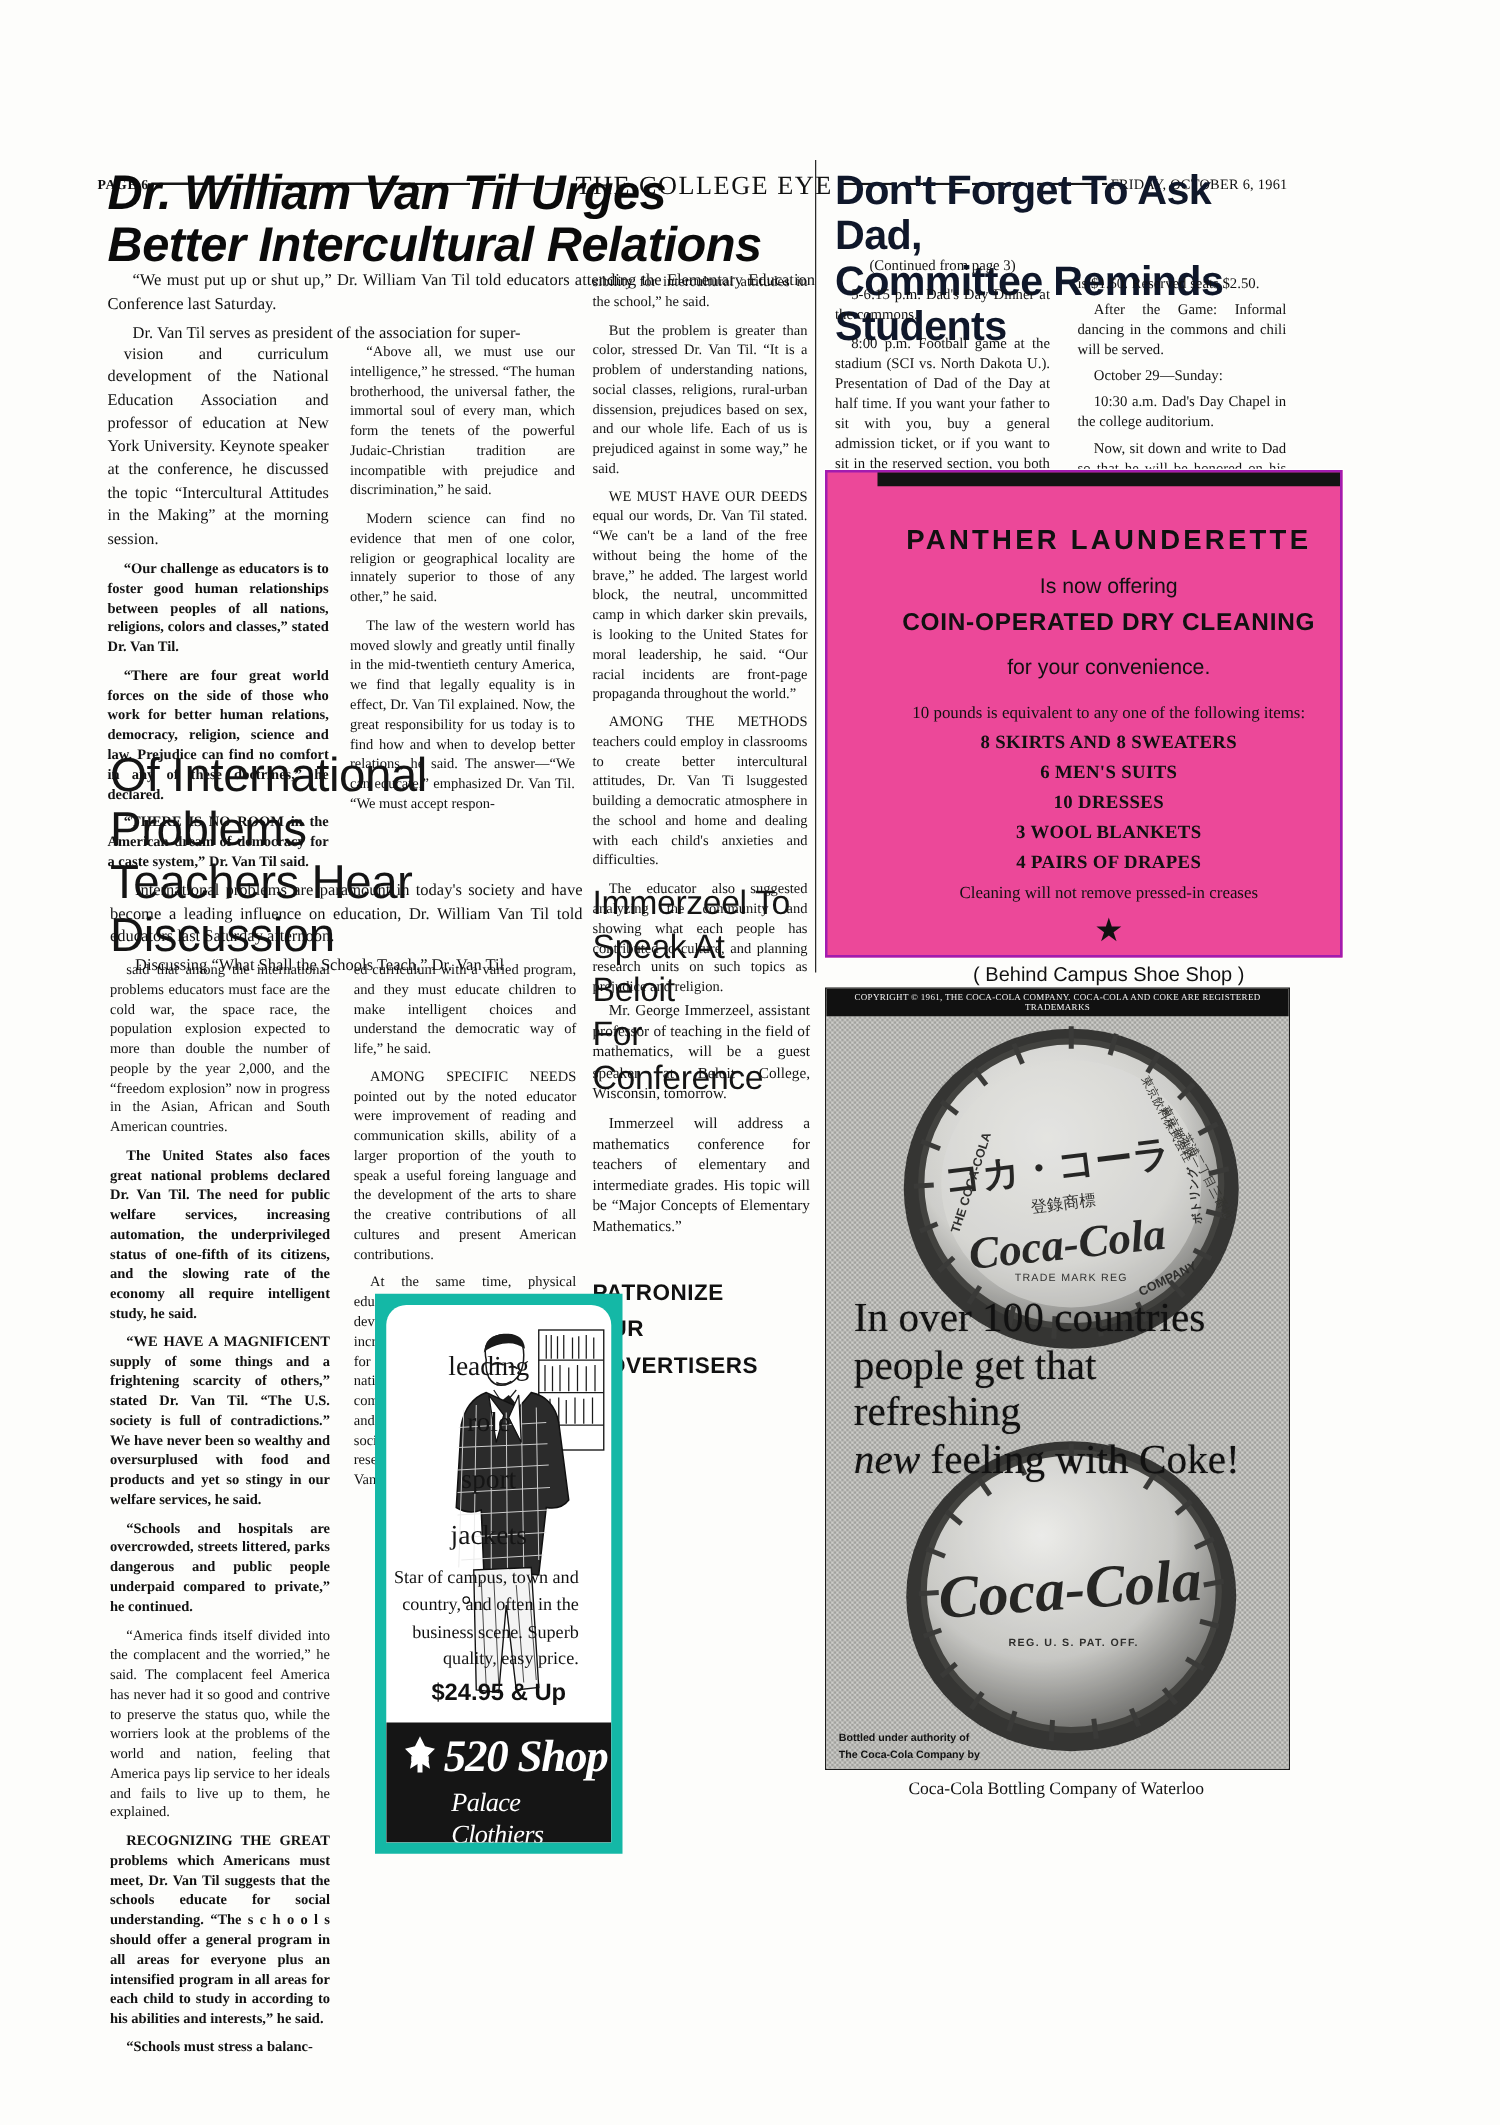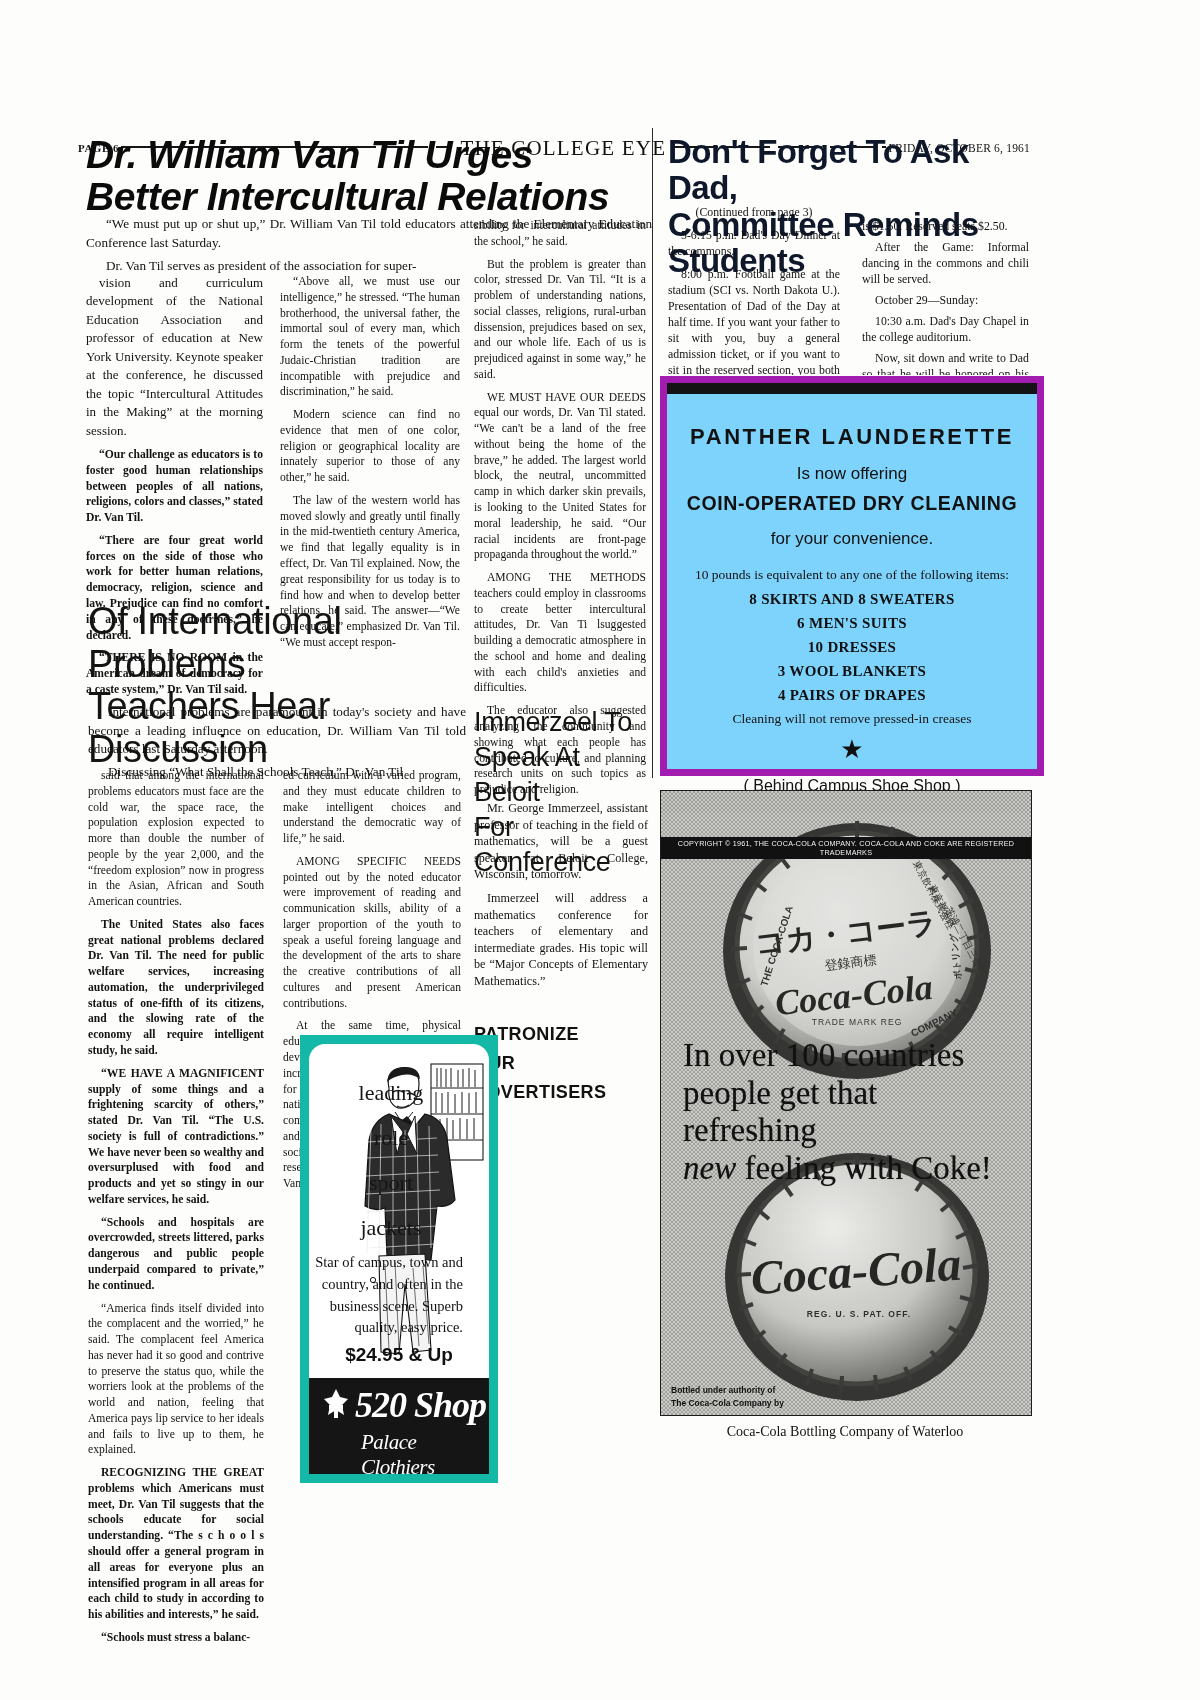--- a/index.html
+++ b/index.html
@@ -79,22 +79,23 @@
   .serif-big{font-size:13px;line-height:1.42;}
 
   
   .wt-b{font-weight:bold;}
 
   
   .vrule{position:absolute;width:1px;background:#2a2a2a;}
 
   
   .ad-box{
-    position:absolute;background:#7dd3fc;border:7px solid #a21caf;
+    position:absolute;background:#ec4899;border:2px solid #a21caf;
     box-shadow:0 0 0 1px #fff;
+    padding-left:40px;
   }
   .ad-topbar{height:11px;background:#131313;}
   .ad-inner{padding:14px 10px 12px 10px;text-align:center;}
   .ad-title{
     font-family:"Liberation Sans",sans-serif;font-weight:bold;
     font-size:22px;letter-spacing:2.6px;margin:16px 0 14px;
   }
   .ad-line1{font-family:"Liberation Sans",sans-serif;font-size:17px;margin:0 0 8px;}
   .ad-line2{font-family:"Liberation Sans",sans-serif;font-weight:bold;font-size:19.5px;letter-spacing:.6px;margin:0 0 14px;}
   .ad-line3{font-family:"Liberation Sans",sans-serif;font-size:17px;margin:0 0 16px;}
@@ -144,24 +145,23 @@
     position:absolute;left:14px;top:10px;width:26px;height:34px;
   }
   .man-fig{position:absolute;right:4px;top:14px;width:140px;height:300px;}
 
   
   .coke{
     position:absolute;background:#e9e9e7;border:1px solid #1b1b1b;overflow:hidden;
   }
   .coke-copy{
     position:absolute;left:0;top:0;width:100%;height:22px;background:#111;
-    color:#f4f4f4;font-family:Liberation Sans, sans-serif;font-size:7.2px;
+    color:#f4f4f4;font-family:Liberation Serif, serif;font-size:7.2px;
     letter-spacing:.25px;display:flex;align-items:center;justify-content:center;
     text-align:center;
-    margin-top:46px;
   }
   .coke-head{
     position:absolute;left:22px;top:246px;width:330px;
     font-family:"Liberation Serif",serif;font-size:33px;line-height:1.14;
     color:#111;text-shadow:0 0 1px rgba(0,0,0,.4);
   }
   .coke-head .it{font-style:italic;}
   .coke-foot{
     position:absolute;left:10px;bottom:6px;
     font-family:"Liberation Sans",sans-serif;font-weight:bold;font-size:8.5px;

